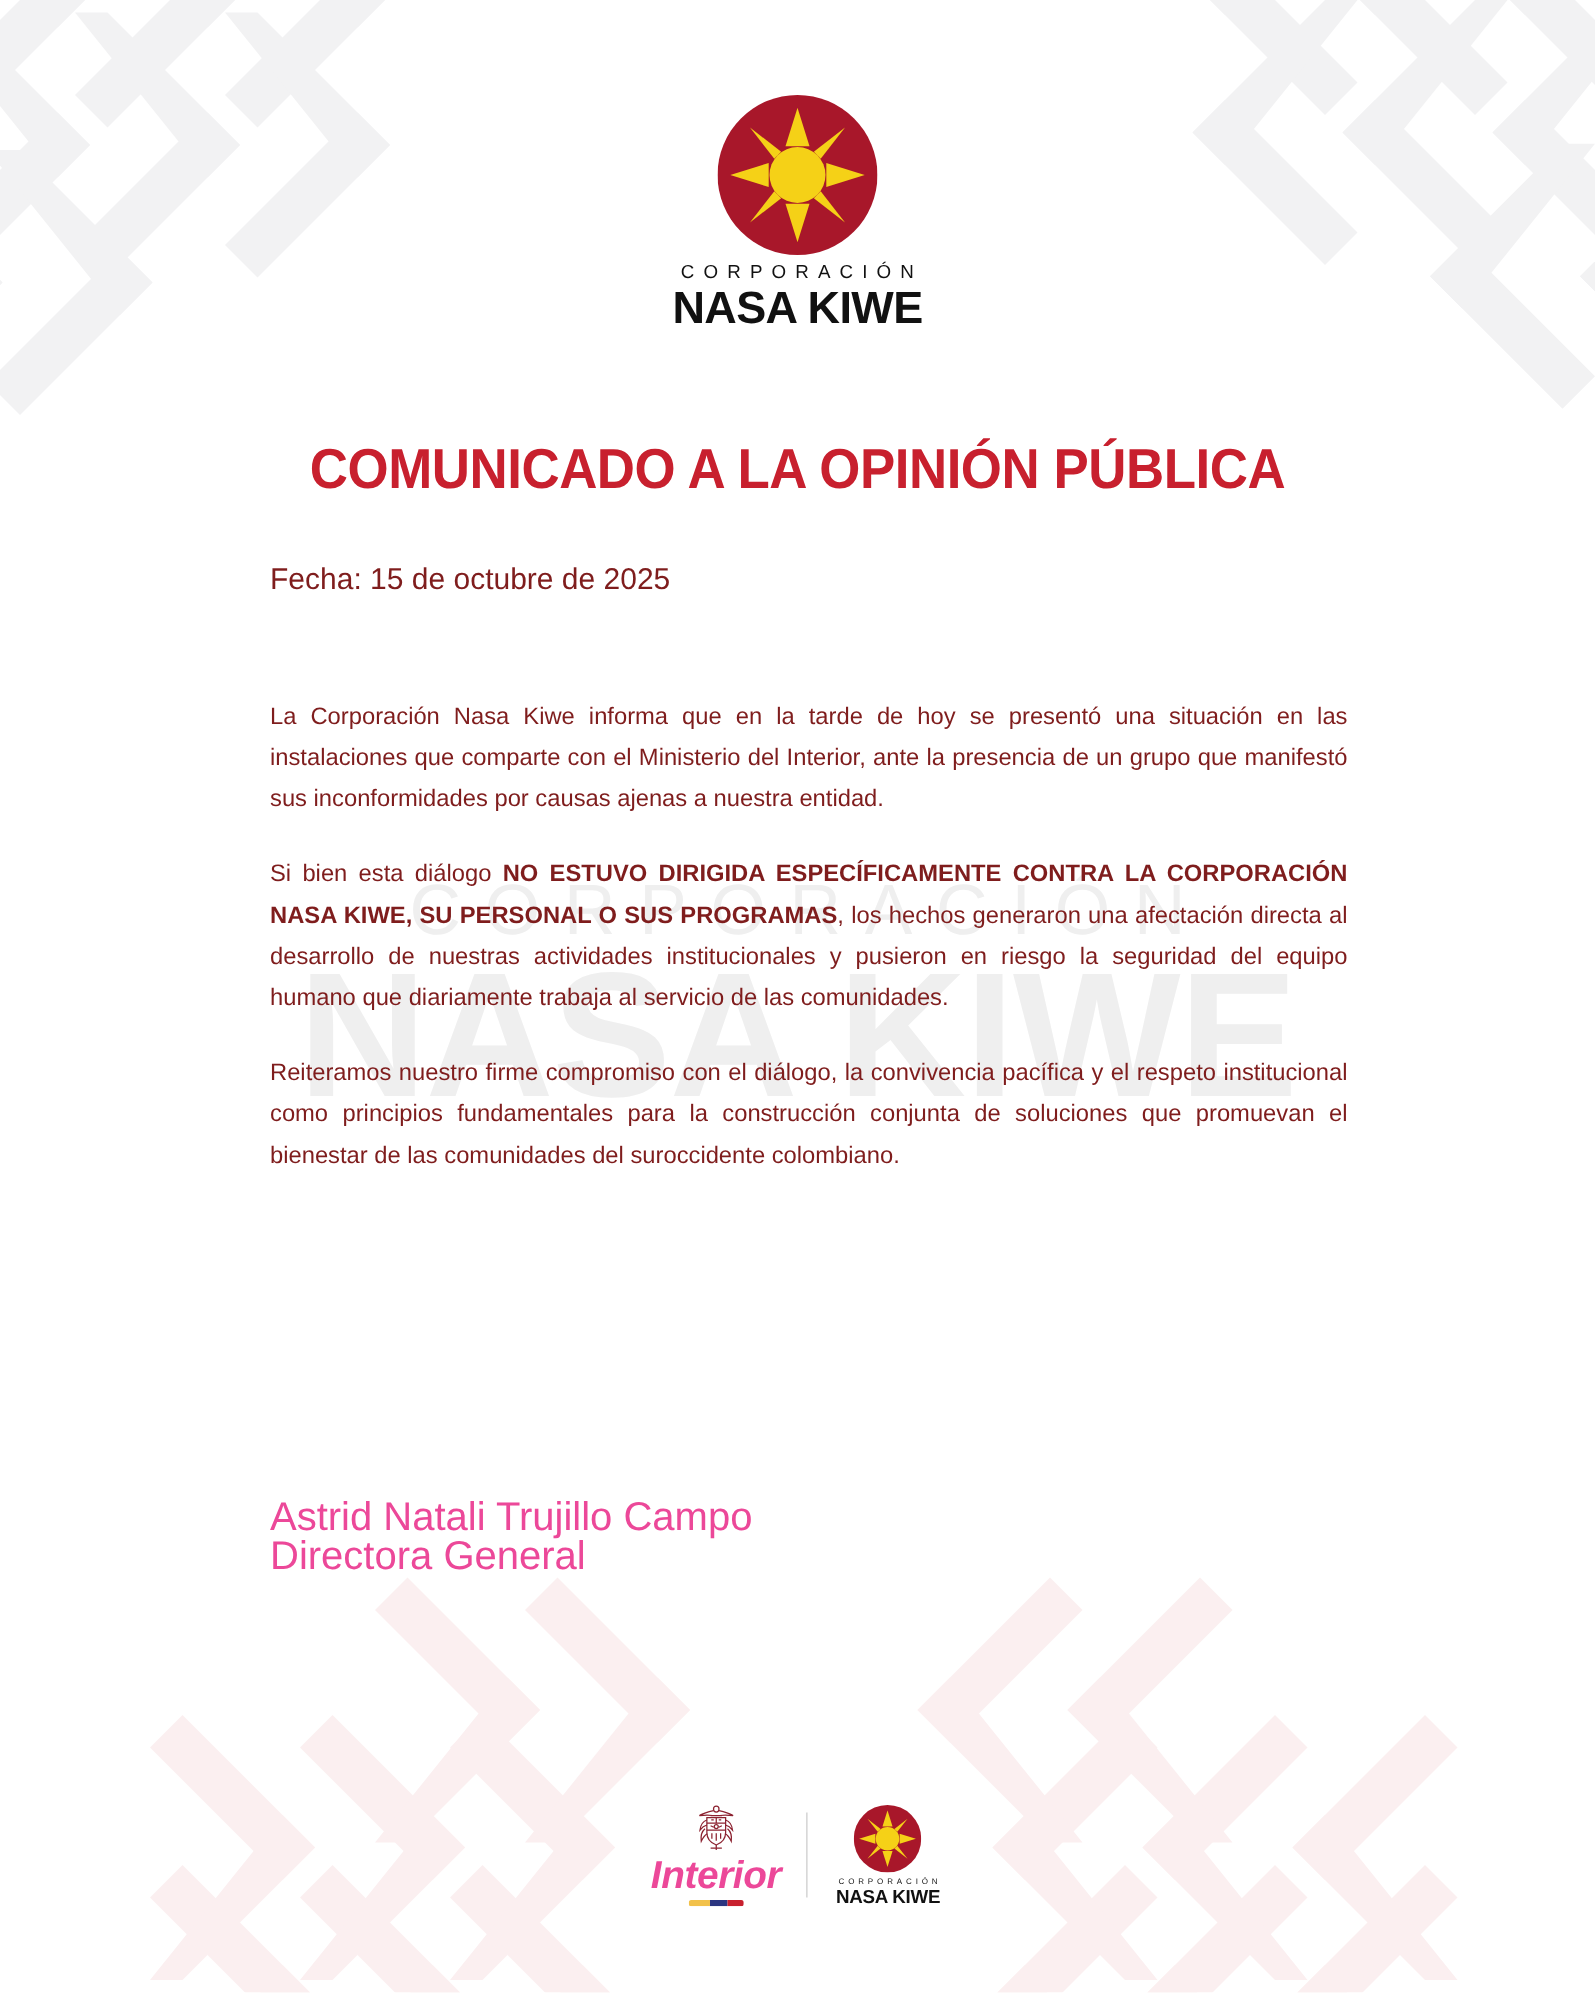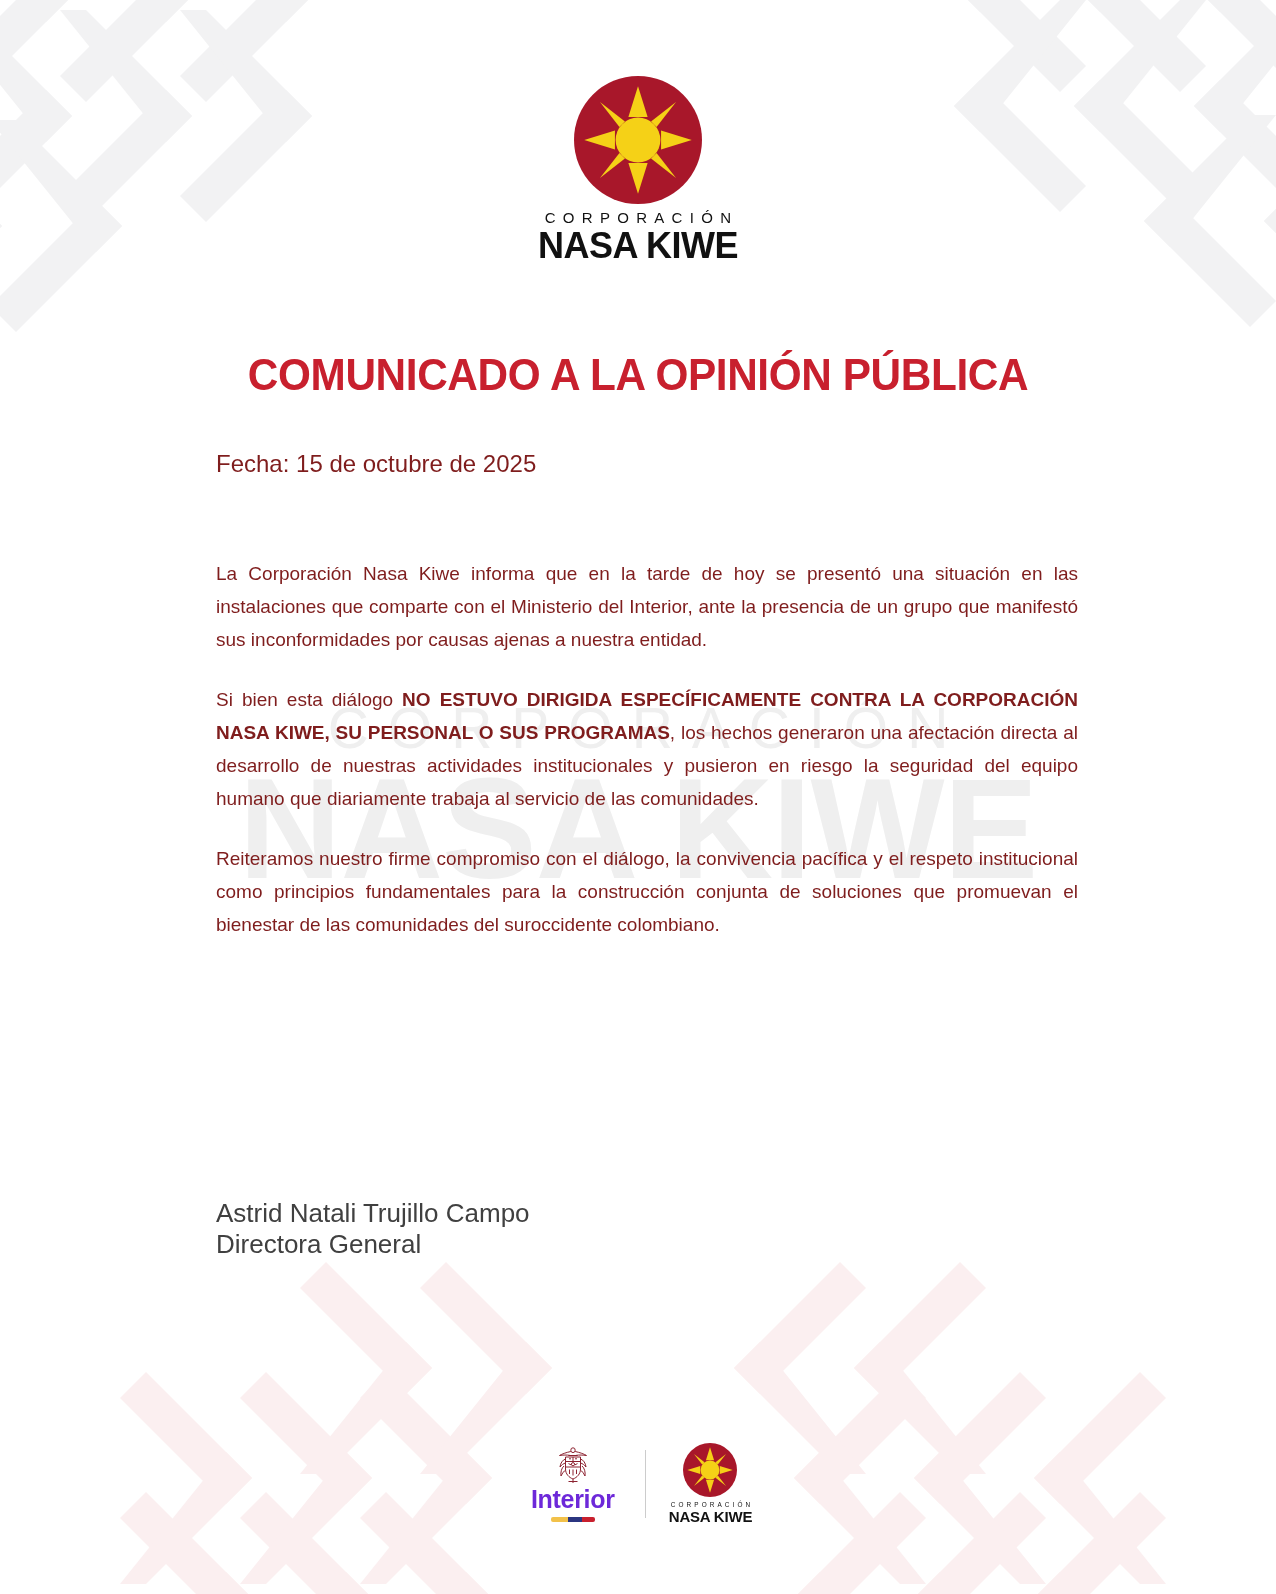--- a/index.html
+++ b/index.html
@@ -129,23 +129,23 @@
   .para:last-of-type { margin-bottom: 0; }
   .para b, .para strong {
     font-weight: 700;
   }
 
   
   .signature {
     position: absolute;
     top: 1198px;
     left: 216px;
-    font-size: 26px;
+    font-size: 32px;
     line-height: 31px;
-    color: #404040;
+    color: #ec4899;
   }
   .signature div { white-space: nowrap; }
 
   
   .footer {
     position: absolute;
     left: 0;
     right: 0;
     top: 1443px;
     display: flex;
@@ -154,26 +154,27 @@
     gap: 0px;
   }
   .footer-interior {
     display: flex;
     flex-direction: column;
     align-items: center;
     width: 100px;
   }
   .coat-arms { width: 34px; height: 40px; display: block; }
   .interior-name {
-    font-size: 25px;
+    font-size: 31px;
     font-weight: 600;
-    color: #6d28d9;
+    color: #ec4899;
     line-height: 1;
     margin-top: 1px;
     letter-spacing: -0.3px;
+    font-style: italic;
   }
   .tricolor {
     margin-top: 5px;
     display: flex;
     width: 44px;
     height: 5px;
     border-radius: 2px;
     overflow: hidden;
   }
   .tricolor i { display: block; height: 100%; }

